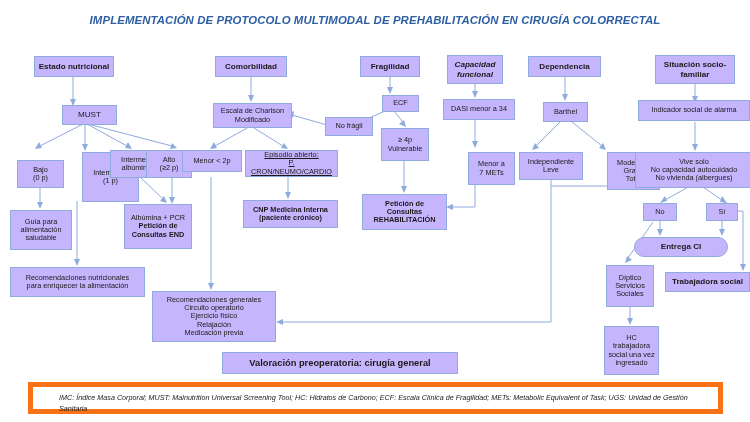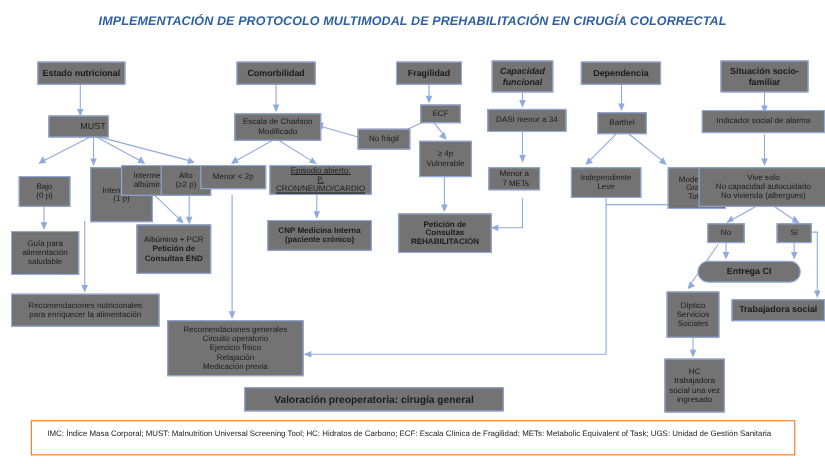--- a/index.html
+++ b/index.html
@@ -7,36 +7,36 @@
   #canvas{position:relative;width:750px;height:422px;background:#ffffff;overflow:hidden;}
 
   #title{
     position:absolute;left:0;top:14px;width:750px;text-align:center;
     font-size:11.4px;font-style:italic;font-weight:bold;color:#2E5FA3;
     letter-spacing:.1px;white-space:nowrap;
   }
 
   .node{
     position:absolute;box-sizing:border-box;
-    border:1px solid #8FAADC;background:#737373;color:#1a1a1a;
+    border:1px solid #8FAADC;background:#c4b5fd;color:#1a1a1a;
     display:flex;align-items:center;justify-content:center;
     text-align:center;line-height:1.12;font-size:7.3px;
     padding:1px 2px;
   }
   .node.b{font-weight:bold;}
   .node.t9{font-size:8.1px;}
   .node.t10{font-size:9.3px;}
   .node .ln{display:block;}
   .node .bold{font-weight:bold;}
 
   #legend{
     position:absolute;box-sizing:border-box;
-    border:1px solid #f97316;background:#fff;
-    font-size:7.2px;color:#222;
-    line-height:1.55;padding:5px 14px;text-align:left;
+    border:5px solid #f97316;background:#fff;
+    font-style:italic;font-size:7.2px;color:#222;
+    line-height:1.55;padding:5px 26px;text-align:left;
     display:block;
   }
 
   svg#wires{position:absolute;left:0;top:0;width:750px;height:422px;pointer-events:none;}
   svg#wires path,svg#wires line{stroke:#8FAADC;stroke-width:1;fill:none;}
   svg#wires polygon{fill:#8FAADC;}
 </style>
 </head>
 <body>
 
@@ -155,21 +155,21 @@
     <line x1="630" y1="307" x2="630" y2="320"></line>
     <polygon points="630,325 627,318 633,318"></polygon>
 
     <path d="M695 186 L551 186"></path>
   </svg>
 
   <div class="node b t9" style="left:34px;top:56px;width:80px;height:21px;">
     <span>Estado nutricional</span>
   </div>
 
-  <div class="node t9" style="left:44px;top:105px;width:55px;height:20px;justify-content:flex-end;">
+  <div class="node t9" style="left:62px;top:105px;width:55px;height:20px;">
     <span>MUST</span>
   </div>
 
   <div class="node" style="left:17px;top:160px;width:47px;height:28px;">
     <span class="ml" style="display: block;">
         <span class="ln">Bajo</span>
         <span class="ln">(0 p)</span>
       </span>
   </div>
 
@@ -275,21 +275,21 @@
     <span class="ml" style="display: block; font-style: italic;">
         <span class="ln">Capacidad</span>
         <span class="ln">funcional</span>
       </span>
   </div>
 
   <div class="node" style="left:443px;top:99px;width:72px;height:21px;">
     <span>DASI menor a 34</span>
   </div>
 
-  <div class="node" style="left:444px;top:152px;width:47px;height:21px;text-align:right;">
+  <div class="node" style="left:468px;top:152px;width:47px;height:33px;">
     <span class="ml" style="display: block;">
         <span class="ln">Menor a</span>
         <span class="ln">7 METs</span>
       </span>
   </div>
 
   <div class="node b t9" style="left:528px;top:56px;width:73px;height:21px;">
     <span>Dependencia</span>
   </div>
 

